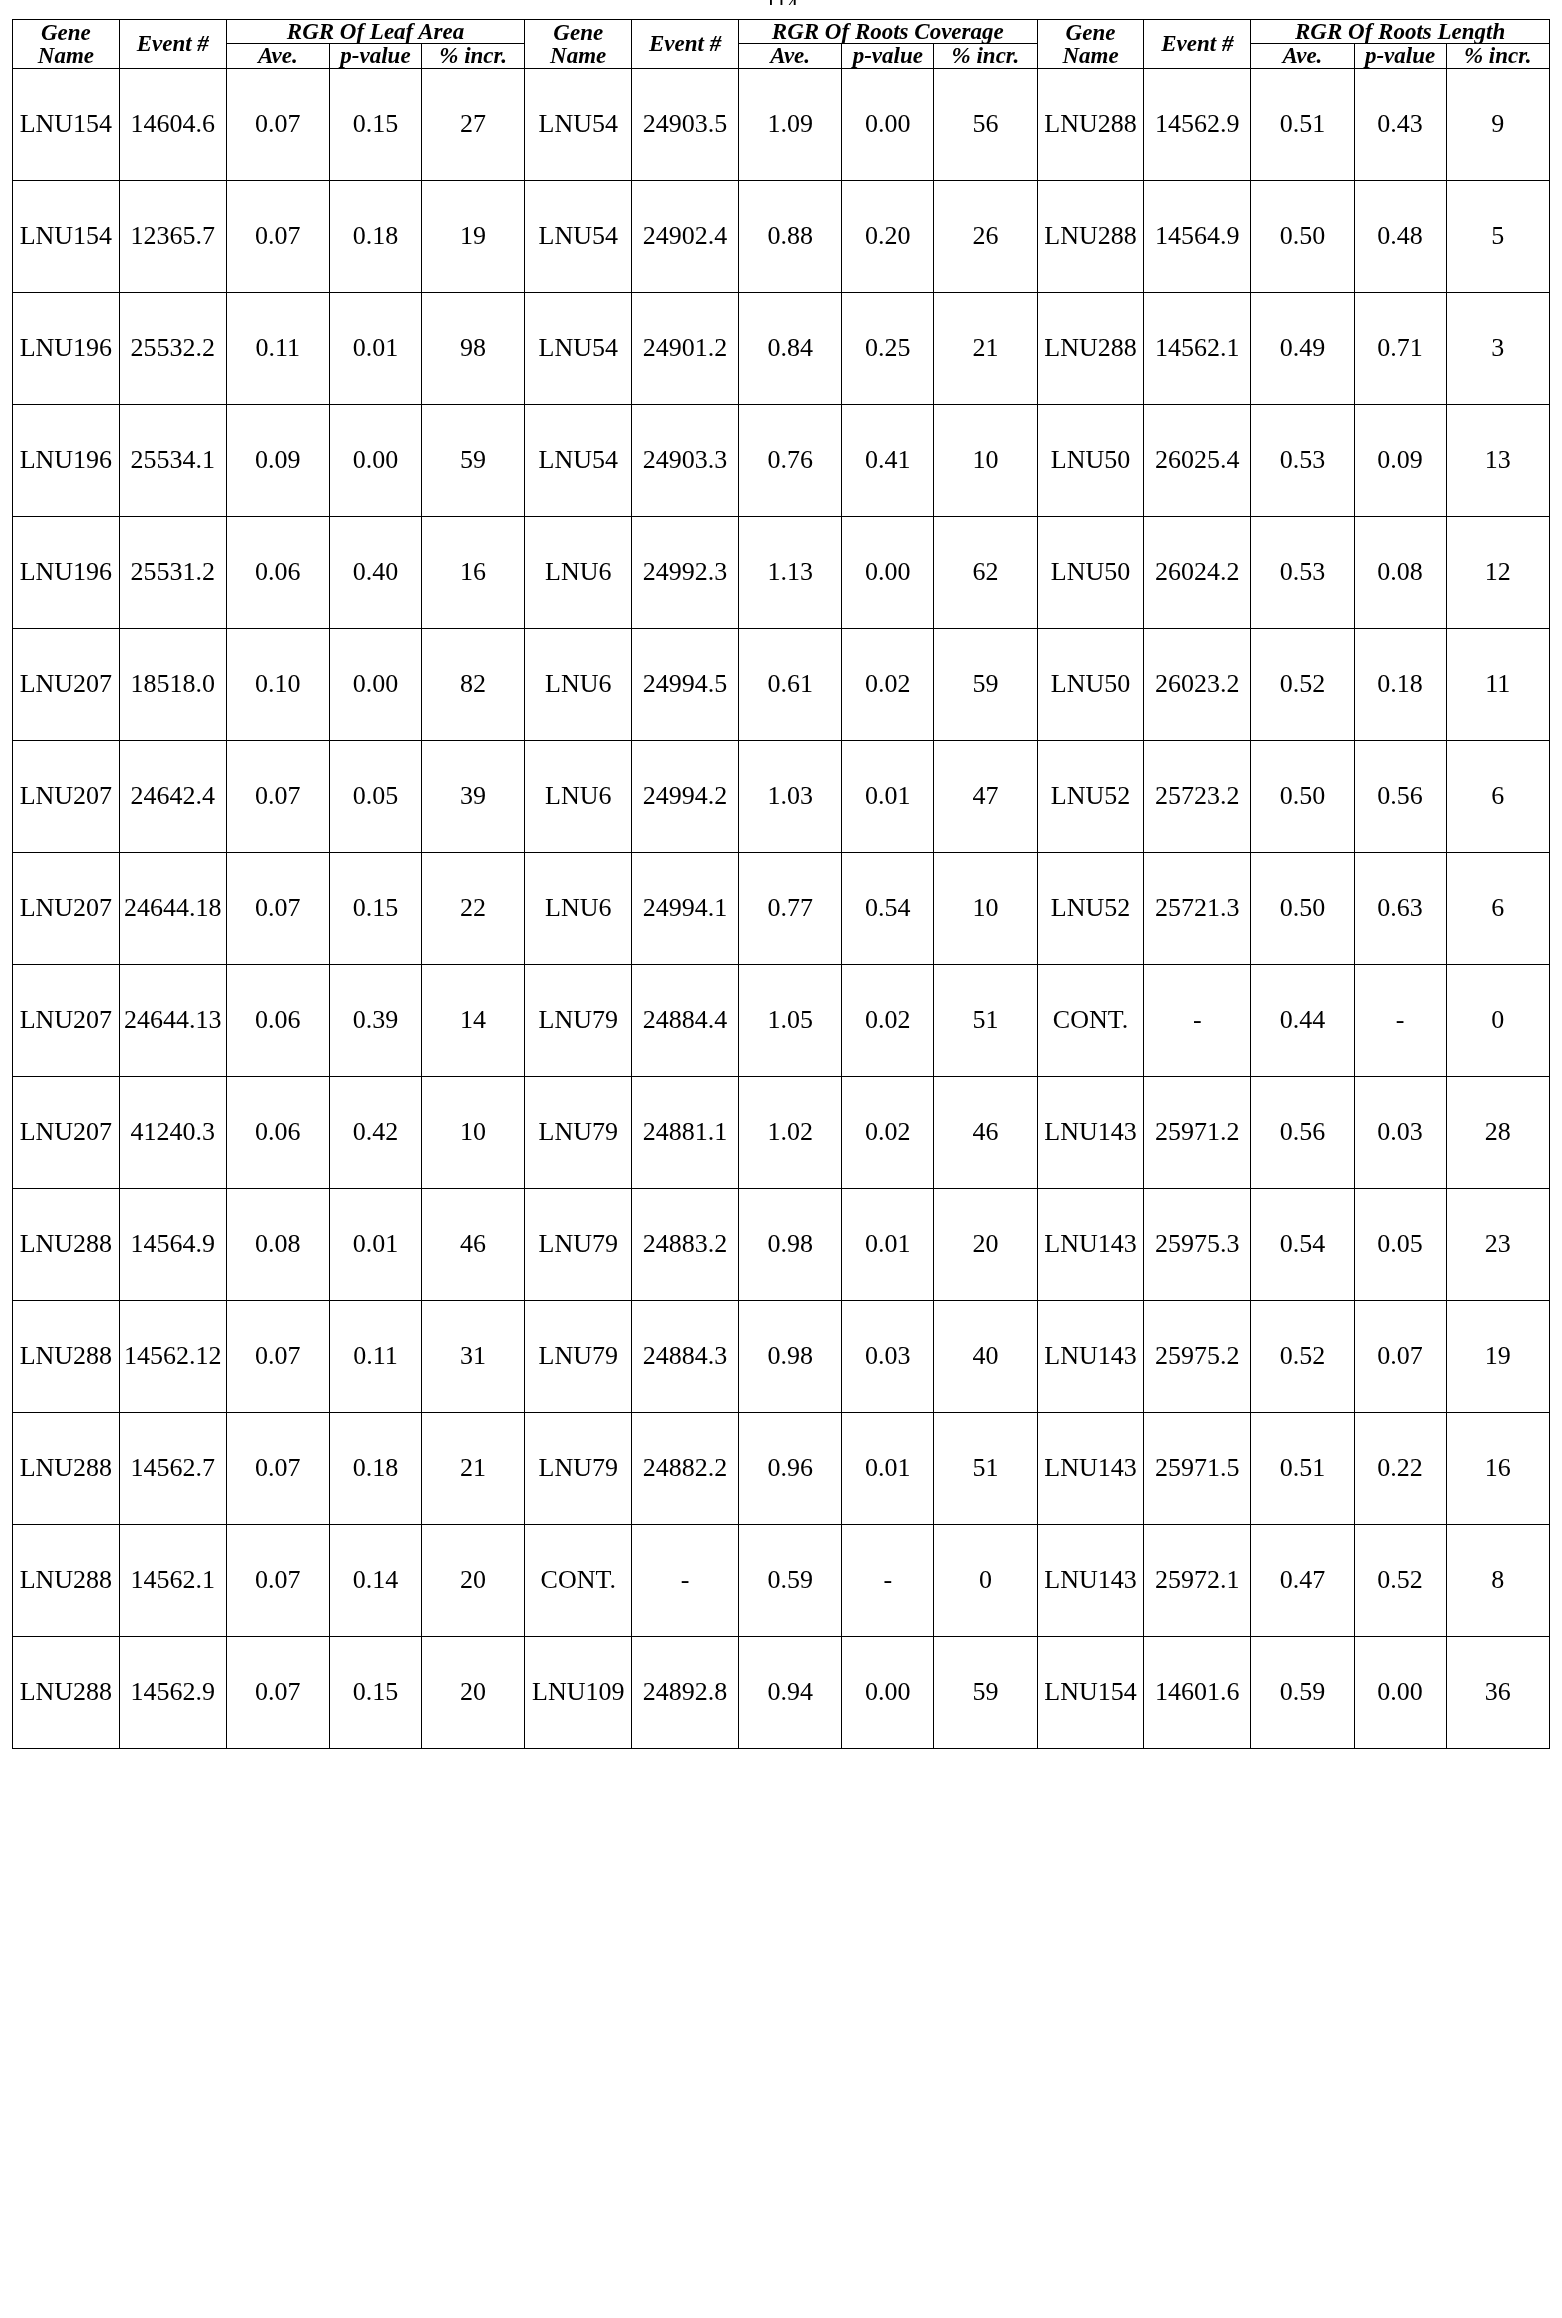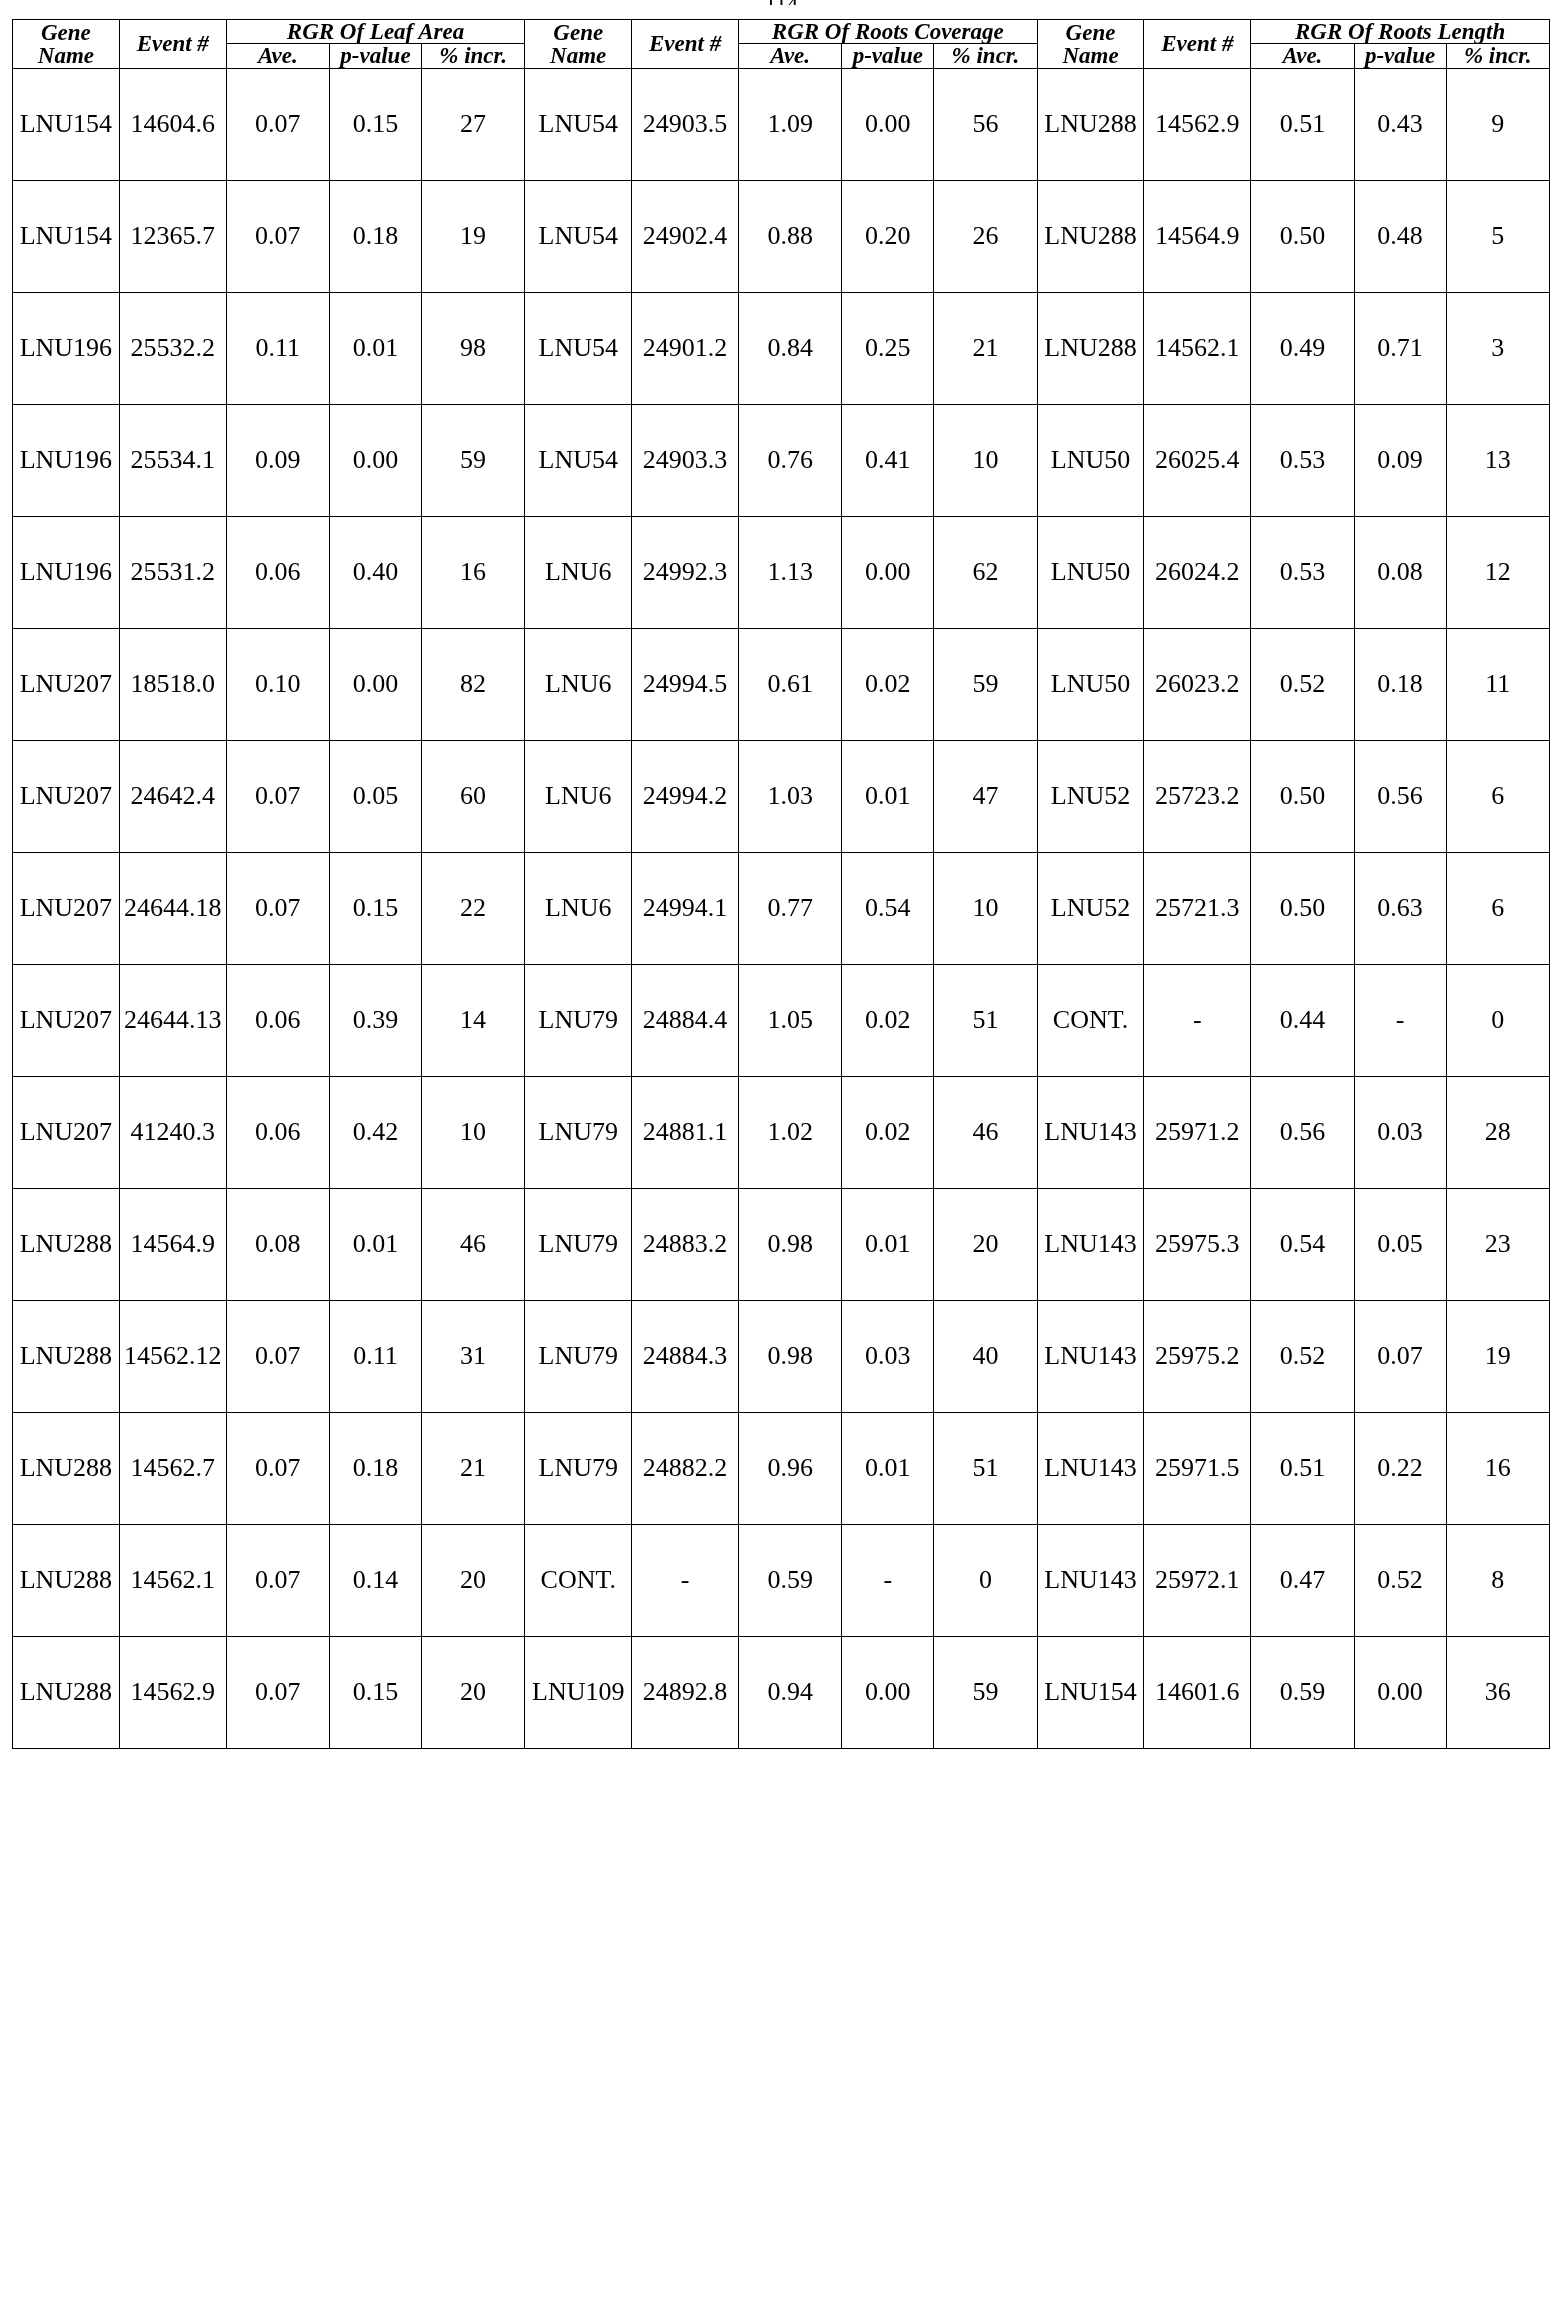--- a/index.html
+++ b/index.html
@@ -246,21 +246,21 @@
           <td class="cell">26023.2</td>
           <td class="cell">0.52</td>
           <td class="cell">0.18</td>
           <td class="cell">11</td>
         </tr>
         <tr>
           <td class="cell">LNU207</td>
           <td class="cell">24642.4</td>
           <td class="cell">0.07</td>
           <td class="cell">0.05</td>
-          <td class="cell">60</td>
+          <td class="cell">39</td>
           <td class="cell">LNU6</td>
           <td class="cell">24994.2</td>
           <td class="cell">1.03</td>
           <td class="cell">0.01</td>
           <td class="cell">47</td>
           <td class="cell">LNU52</td>
           <td class="cell">25723.2</td>
           <td class="cell">0.50</td>
           <td class="cell">0.56</td>
           <td class="cell">6</td>

